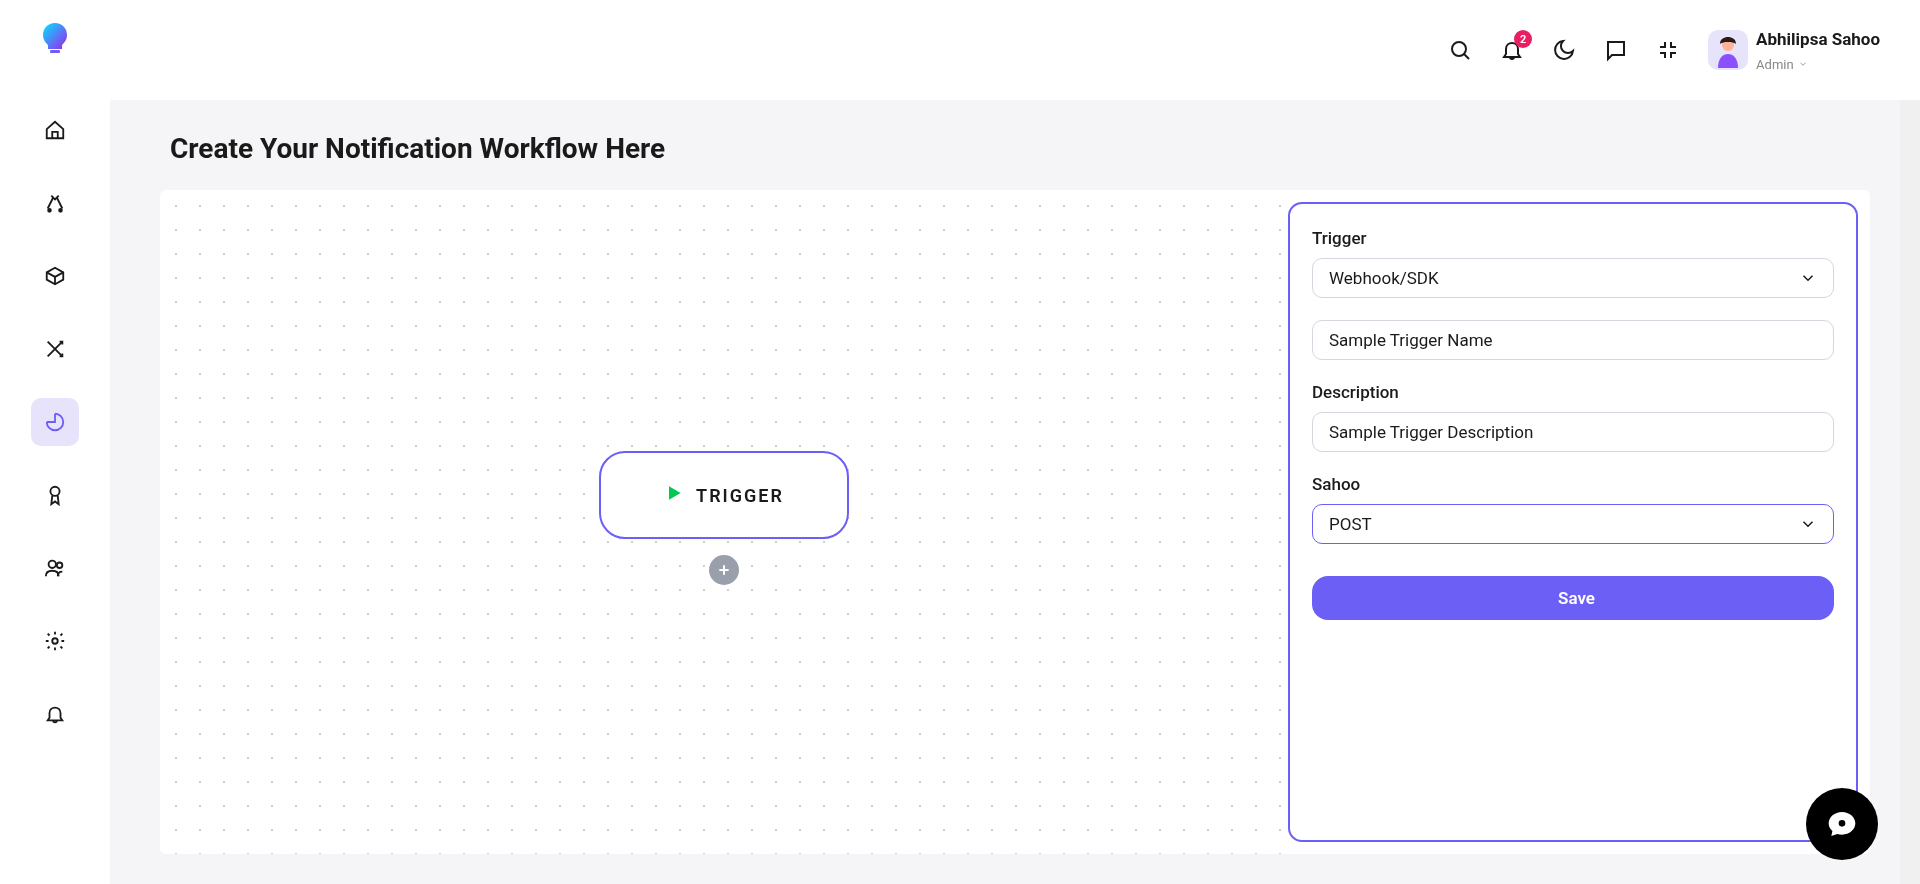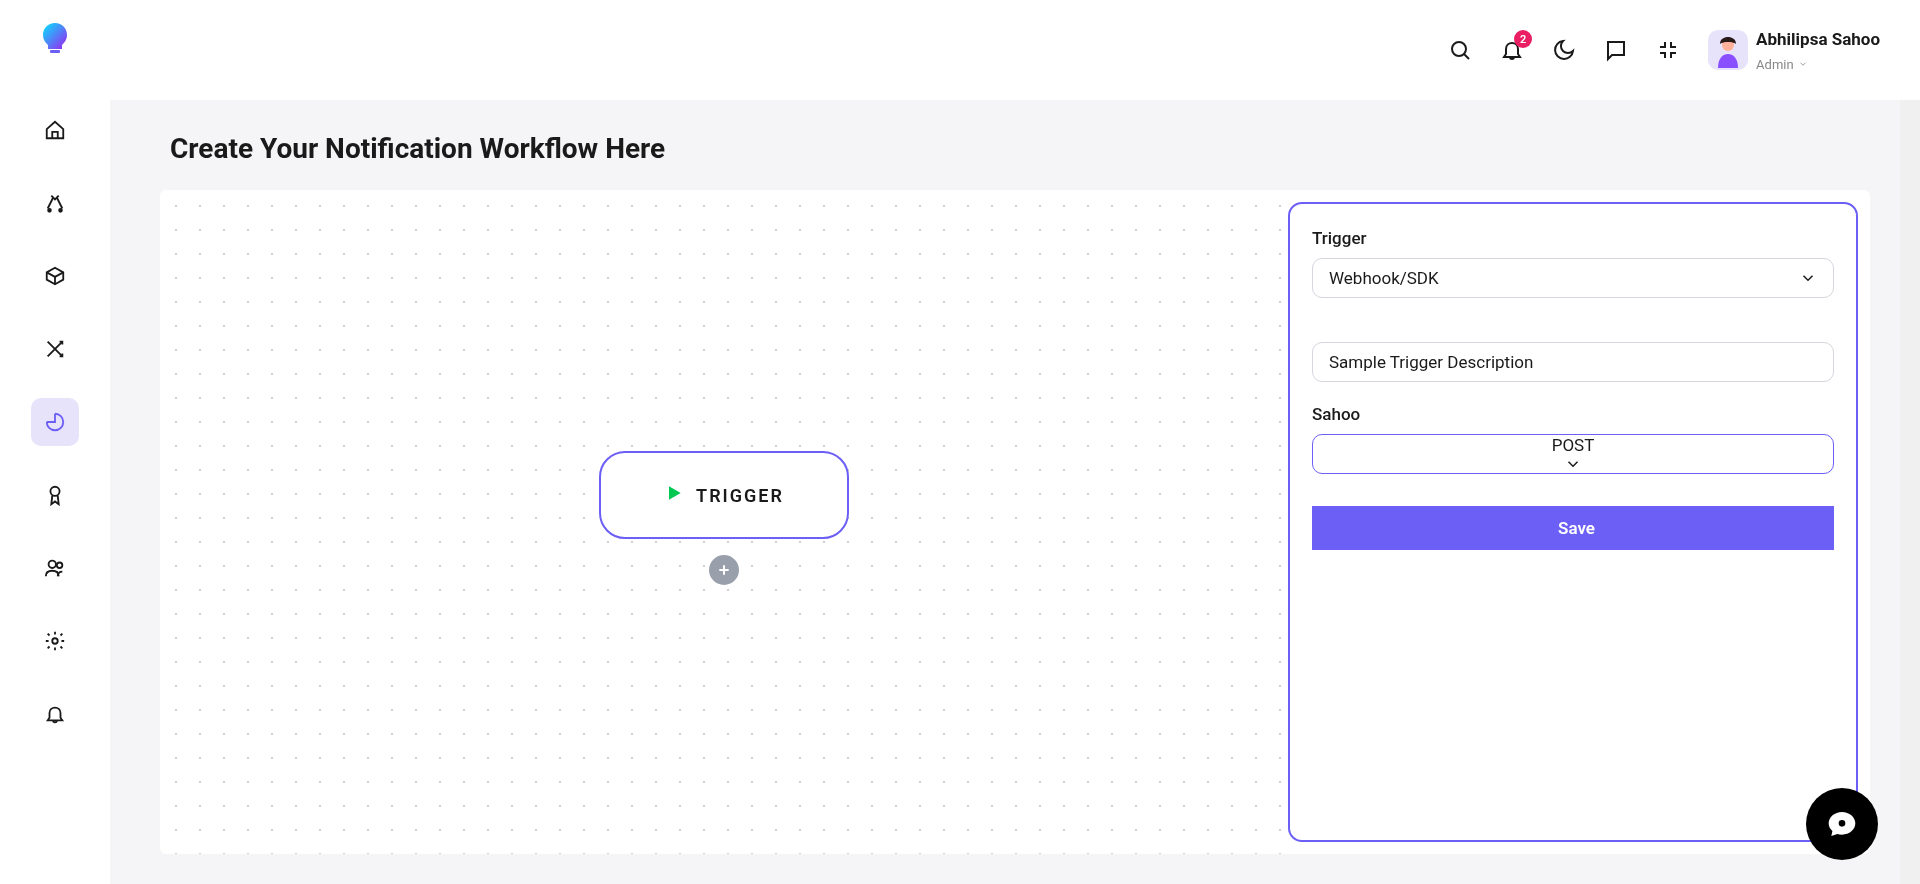--- a/index.html
+++ b/index.html
@@ -212,36 +212,36 @@
       border-radius: 10px;
       height: 40px;
       display: flex;
       align-items: center;
       padding: 0 16px;
       justify-content: space-between;
       cursor: pointer;
       font-size: 17px;
       color: #1a1a1a;
     }
-    .select-wrap.highlight { border-color: #6b5ff5; flex-direction: column; }
+    .select-wrap.highlight { border-color: #6b5ff5; }
     .select-wrap svg { width: 18px; height: 18px; color: #1a1a1a; }
     .input-wrap input {
       border: none;
       outline: none;
       width: 100%;
       font-size: 17px;
       color: #1a1a1a;
       background: transparent;
     }
     .btn-save {
       background: #6b5ff5;
       color: #fff;
       border: none;
       height: 44px;
-      border-radius: 0;
+      border-radius: 16px;
       font-size: 17px;
       font-weight: 600;
       cursor: pointer;
       margin-top: 10px;
       padding-left: 7px;
     }
     
     
     .chat-bubble {
       position: fixed;
@@ -433,23 +433,27 @@
         <span class="field-label">Trigger</span>
         <div class="select-wrap">
           <span>Webhook/SDK</span>
           <svg viewBox="0 0 24 24" fill="none" stroke="currentColor" stroke-width="2">
               <path d="M6 9 L12 15 L18 9"></path>
             </svg>
         </div>
       </div>
 
       <div class="field">
+        <div class="input-wrap">
+          <input type="text" value="Sample Trigger Name" style="">
+        </div>
       </div>
 
       <div class="field">
+        <span class="field-label">Description</span>
         <div class="input-wrap">
           <input type="text" value="Sample Trigger Description" style="">
         </div>
       </div>
 
       <div class="field">
         <span class="field-label">Sahoo</span>
         <div class="select-wrap highlight">
           <span>POST</span>
           <svg viewBox="0 0 24 24" fill="none" stroke="currentColor" stroke-width="2">

